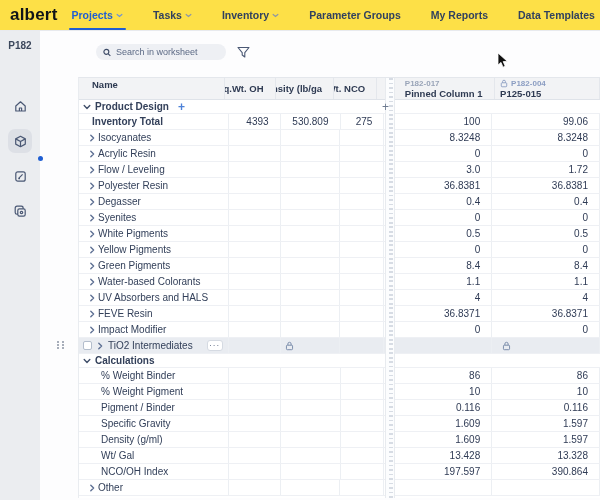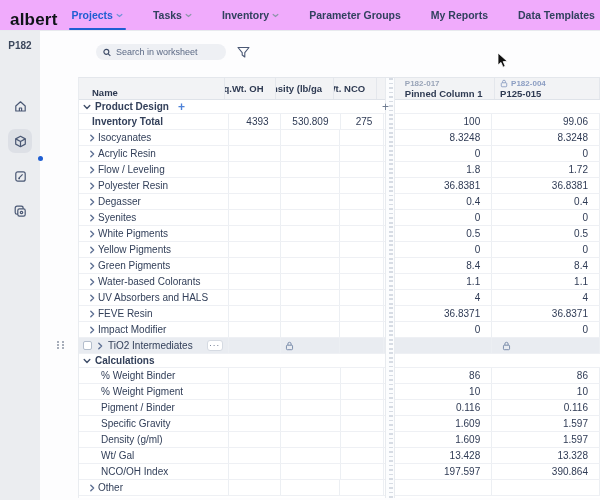--- a/index.html
+++ b/index.html
@@ -1,22 +1,22 @@
 <!DOCTYPE html>
 <html><head>
 <meta charset="utf-8">
 <style>
   * { margin:0; padding:0; box-sizing:border-box; }
   html,body { width:600px; height:500px; }
   body { font-family:"Liberation Sans", sans-serif; background:#fdfdfe; overflow:hidden; }
   #app { position:relative; width:600px; height:500px; }
 
   
-  #navbar { position:absolute; left:0; top:0; width:600px; height:31px; background:#f0abfc;
-    border-bottom:1px solid #e8eaee; display:flex; align-items:flex-end; padding:0 0 0 10px; z-index:10; }
+  #navbar { position:absolute; left:0; top:0; width:600px; height:31px; background:#fde047;
+    border-bottom:1px solid #e8eaee; display:flex; align-items:center; padding:0 0 0 10px; z-index:10; }
   #logo { font-size:17px; font-weight:700; color:#101418; letter-spacing:.2px; margin-right:14px; }
   #nav-items { display:flex; align-items:center; gap:30px; height:100%; }
   .nav-item { display:flex; align-items:center; gap:3px; font-size:10.5px; font-weight:600;
     color:#31415e; height:100%; position:relative; cursor:pointer; white-space:nowrap; }
   .nav-item.active { color:#1f5ed2; }
   .nav-item.active::after { content:""; position:absolute; left:-3px; right:-3px; bottom:0;
     height:2.5px; background:#1f5ed2; border-radius:2px; }
   .nav-caret { margin-top:1px; }
   #create-btn { margin-left:19px; background:#1f5ed2; color:#fff; border:none; border-radius:4px;
     font-size:10px; font-weight:600; padding:0 11px; height:20px; cursor:pointer;
@@ -39,21 +39,21 @@
   #search-input::placeholder { color:#5c6a85; }
   #filter-icon { position:absolute; left:236px; top:45px; cursor:pointer; }
 
   
   #table { position:absolute; left:78px; top:77px; width:522px; height:421px; background:#fff;
     border-top:1px solid #e4e7ec; border-left:1px solid #e9ecf0; font-size:10px; color:#33405a; }
   #thead { display:flex; height:22px; background:#f2f3f5; border-bottom:1px solid #dfe3e9; }
   .hcell { display:flex; flex-direction:column; justify-content:center; padding:1px 11px 1px 5px;
     border-right:1px solid #e4e7ec; font-weight:700; color:#2e3a52; font-size:9.5px; overflow:hidden;
     white-space:nowrap; }
-  .hcell.hname { padding-left:13px; justify-content:flex-end; }
+  .hcell.hname { padding-left:13px; justify-content:flex-start; }
   .hcell.hnum { align-items:flex-end; }
   .hcell.hgutter { border-right:none; padding:0; }
   .hcell .tag { font-size:8px; font-weight:700; color:#99a4b8; display:flex; align-items:center; gap:3px; line-height:9px; }
   .hcell .tag.blue { color:#8b9dc2; }
   .hcell .hlabel { line-height:11px; }
   .row { display:flex; height:16px; border-bottom:1px solid #eef0f4; position:relative; background:#fff; }
   .row.group { height:14px; align-items:center; }
   .row.selected { background:#e9ecf1; }
   .cell { border-right:1px solid #eceff3; display:flex; align-items:center; overflow:hidden; white-space:nowrap; }
   .cell.num { justify-content:flex-end; padding-right:11px; color:#2f3b55; }
@@ -254,21 +254,21 @@
           <div class="cell namecell" style="width: 150px;">
             <svg class="chev" width="8" height="8" viewBox="0 0 8 8" fill="none" stroke="#5f7194" stroke-width="1.4" stroke-linecap="round" stroke-linejoin="round">
               <polyline points="2.8,1.2 5.6,4 2.8,6.8"></polyline>
             </svg>
             <span>Flow / Leveling</span>
           </div>
           <div class="cell num" style="width: 52px;"></div>
           <div class="cell num" style="width: 60px;"></div>
           <div class="cell num" style="width: 44px;"></div>
           <div class="cell gutter-sp" style="width: 10px;"></div>
-          <div class="cell num" style="width: 98px;">1.8</div>
+          <div class="cell num" style="width: 98px;">3.0</div>
           <div class="cell num" style="width: 108px;">1.72</div>
         </div>
         <div class="row item">
           <div class="cell namecell" style="width: 150px;">
             <svg class="chev" width="8" height="8" viewBox="0 0 8 8" fill="none" stroke="#5f7194" stroke-width="1.4" stroke-linecap="round" stroke-linejoin="round">
               <polyline points="2.8,1.2 5.6,4 2.8,6.8"></polyline>
             </svg>
             <span>Polyester Resin</span>
           </div>
           <div class="cell num" style="width: 52px;"></div>

